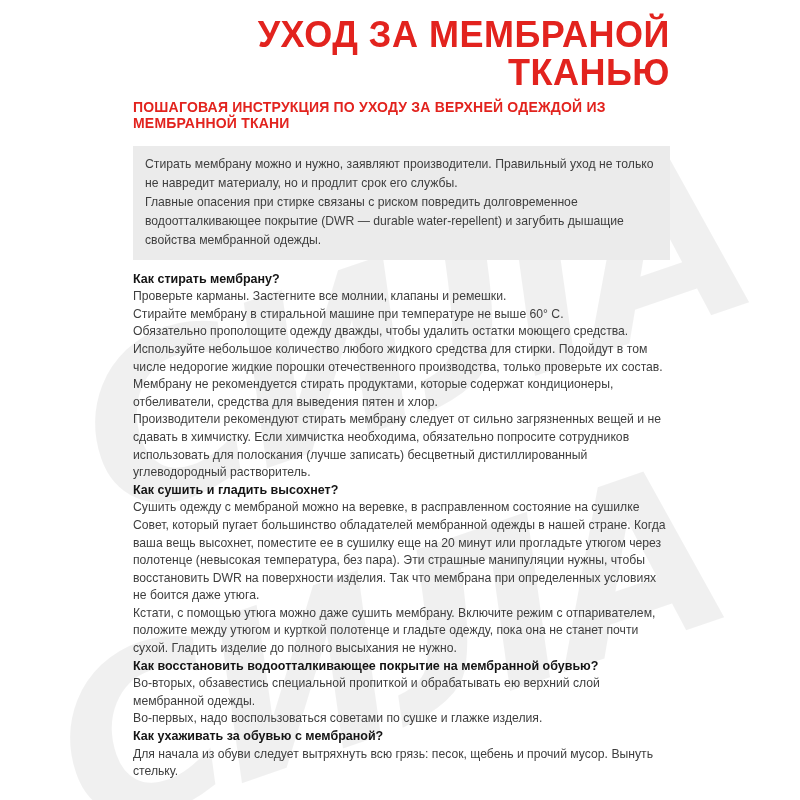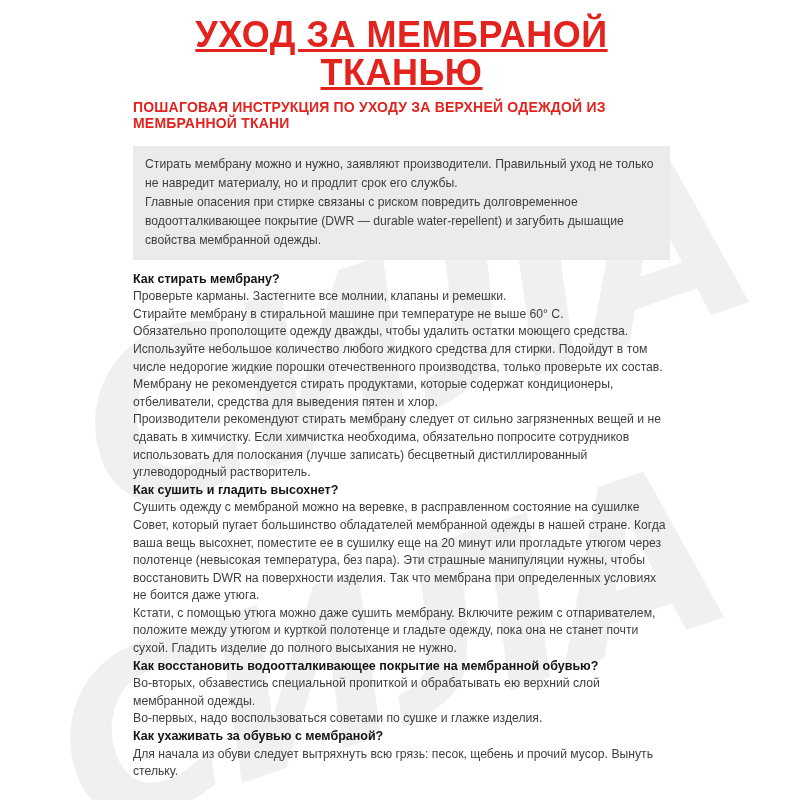--- a/index.html
+++ b/index.html
@@ -30,27 +30,26 @@
   .watermark.wm2 { left: 45px;  top: 520px; }
 
   
   .content {
     position: relative;
     z-index: 1;
     padding: 16px 130px 0 133px;
   }
   .doc-title {
     margin: 0;
-    text-align: center;
+    text-align: right;
     color: #e2231e;
     font-size: 36px;
     line-height: 1.05;
     font-weight: bold;
     letter-spacing: 0.5px;
-    text-decoration: underline;
   }
   .doc-subtitle {
     margin: 7px 0 0 0;
     text-align: left;
     color: #e2231e;
     font-size: 14px;
     font-weight: bold;
     letter-spacing: 0.2px;
   }
   .intro-box {

